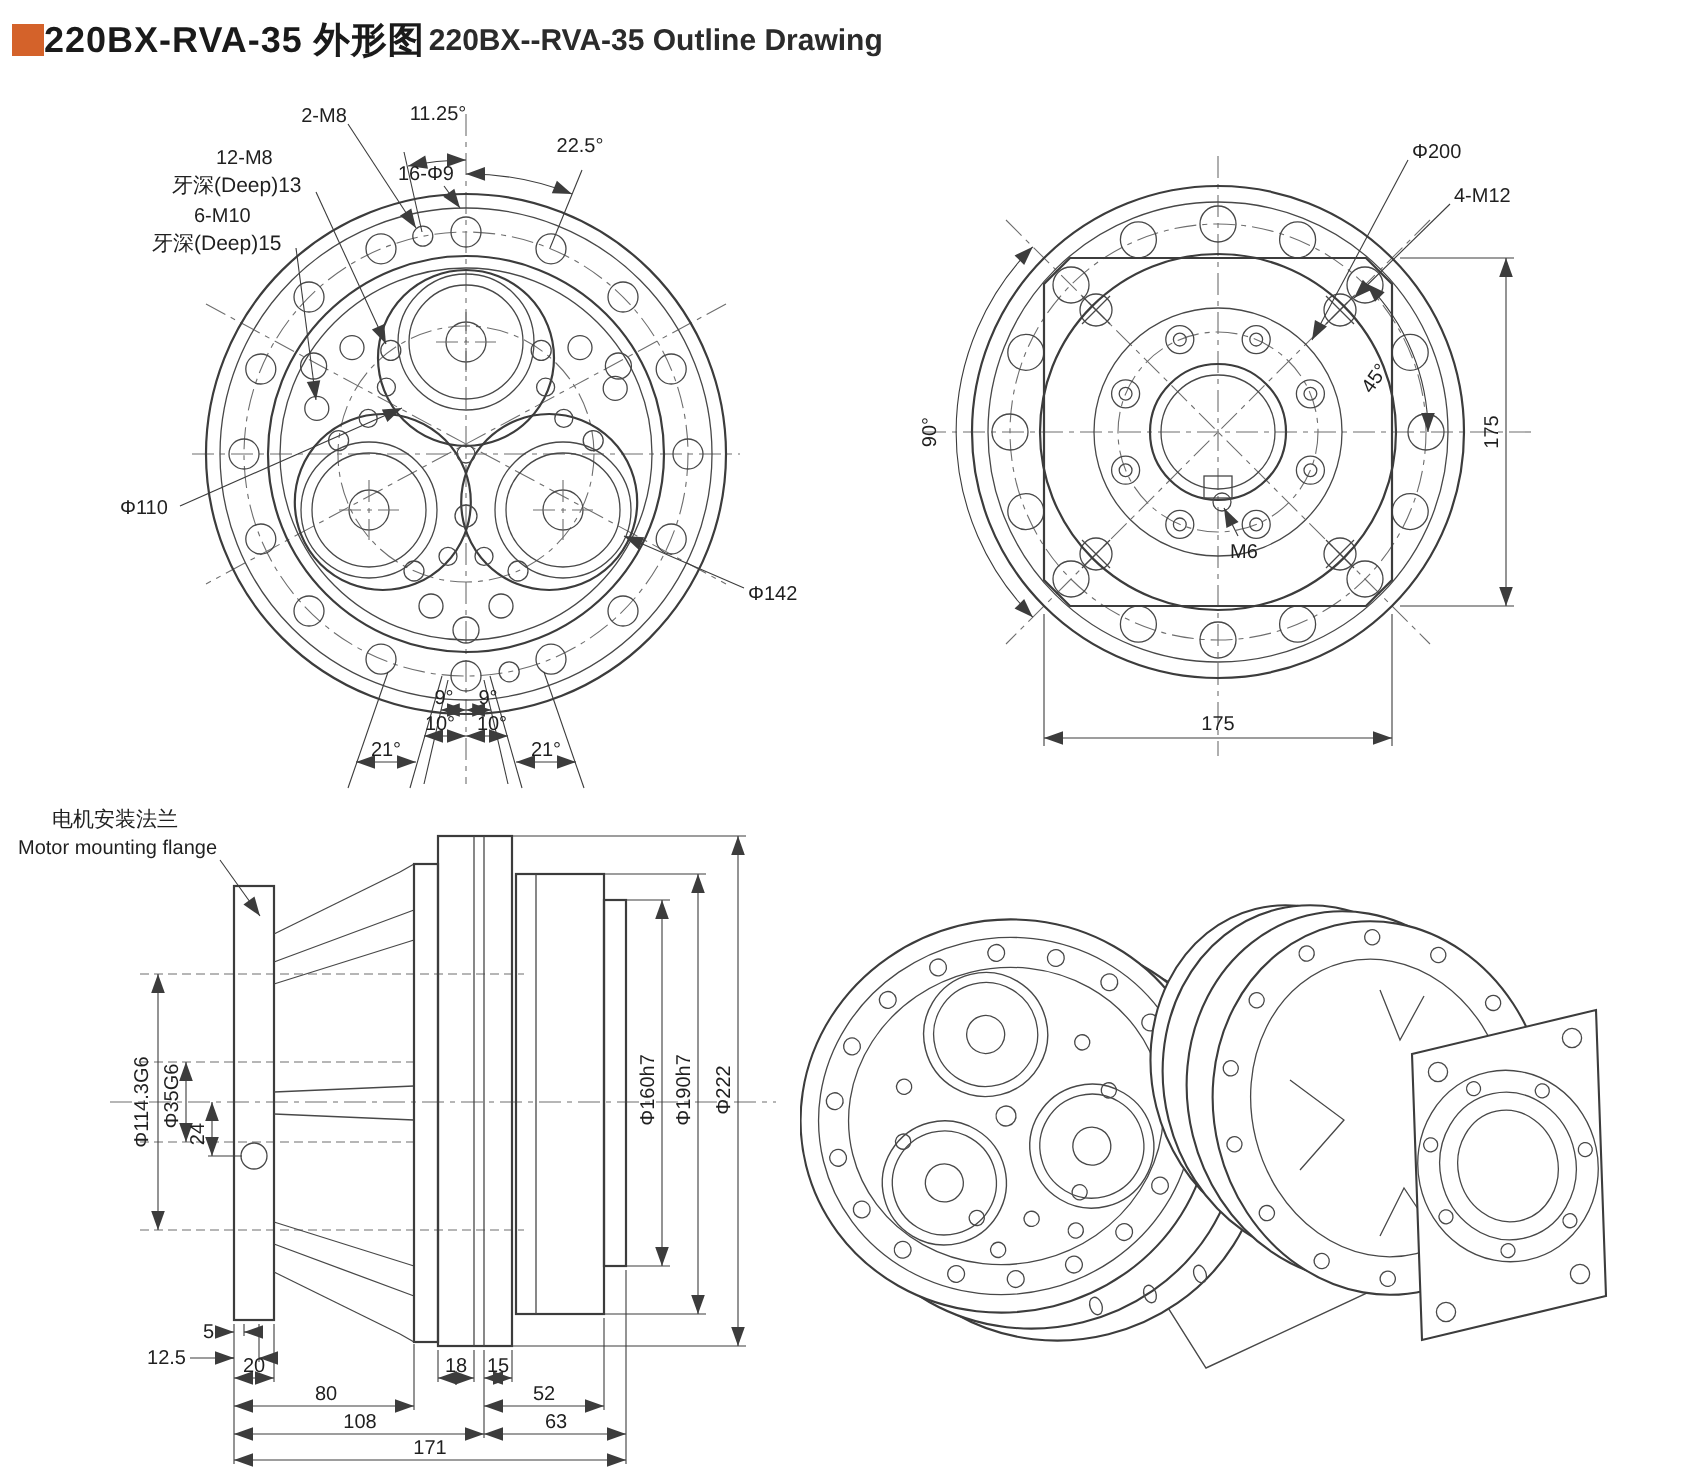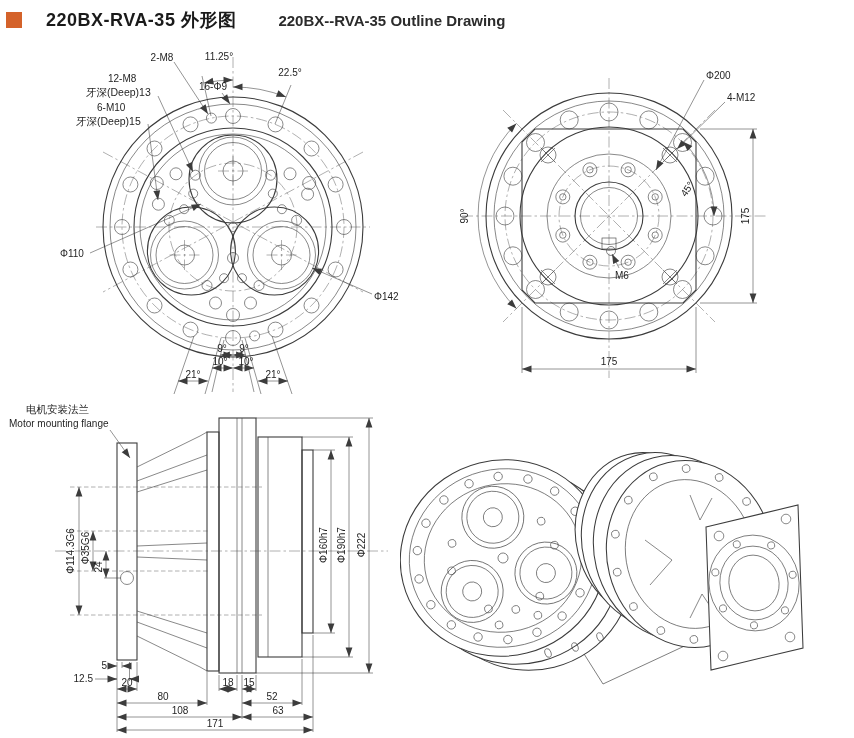--- a/index.html
+++ b/index.html
@@ -1,22 +1,22 @@
 <!DOCTYPE html>
 <html><head>
 <meta charset="utf-8">
 <style>
   html,body{margin:0;padding:0;background:#ffffff;}
   #page{position:relative;width:854px;height:738px;background:#fff;overflow:hidden;
         font-family:"Liberation Sans",sans-serif;}
   
-  #hdr{position:absolute;left:6px;top:8px;display:flex;align-items:center;gap:24px;justify-content:flex-end;}
+  #hdr{position:absolute;left:6px;top:8px;display:flex;align-items:center;gap:0;justify-content:flex-end;}
   #hdr .sq{width:16px;height:16px;}
   #hdr .t-zh{font-size:18px;font-weight:bold;color:#1a1a1a;letter-spacing:0.5px;}
-  #hdr .t-en{font-size:15px;font-weight:600;color:#2b2b2b;margin-left:18px;}
+  #hdr .t-en{font-size:15px;font-weight:600;color:#2b2b2b;margin-left:2px;}
   
   .ln{fill:none;stroke:#3c3c3c;stroke-width:1.1;}
   .lt{fill:none;stroke:#484848;stroke-width:0.65;}
   .wf{fill:#ffffff;stroke:#3c3c3c;stroke-width:1.05;}
   .wt{fill:#ffffff;stroke:#484848;stroke-width:0.7;}
   .cl{fill:none;stroke:#6e6e6e;stroke-width:0.55;stroke-dasharray:11 3 2.5 3;}
   .hd{fill:none;stroke:#6e6e6e;stroke-width:0.55;stroke-dasharray:4.5 2.5;}
   .dm{fill:none;stroke:#3c3c3c;stroke-width:0.55;}
   text{font-family:"Liberation Sans",sans-serif;font-size:10px;fill:#1f1f1f;}
   .tz{font-size:10.5px;}

